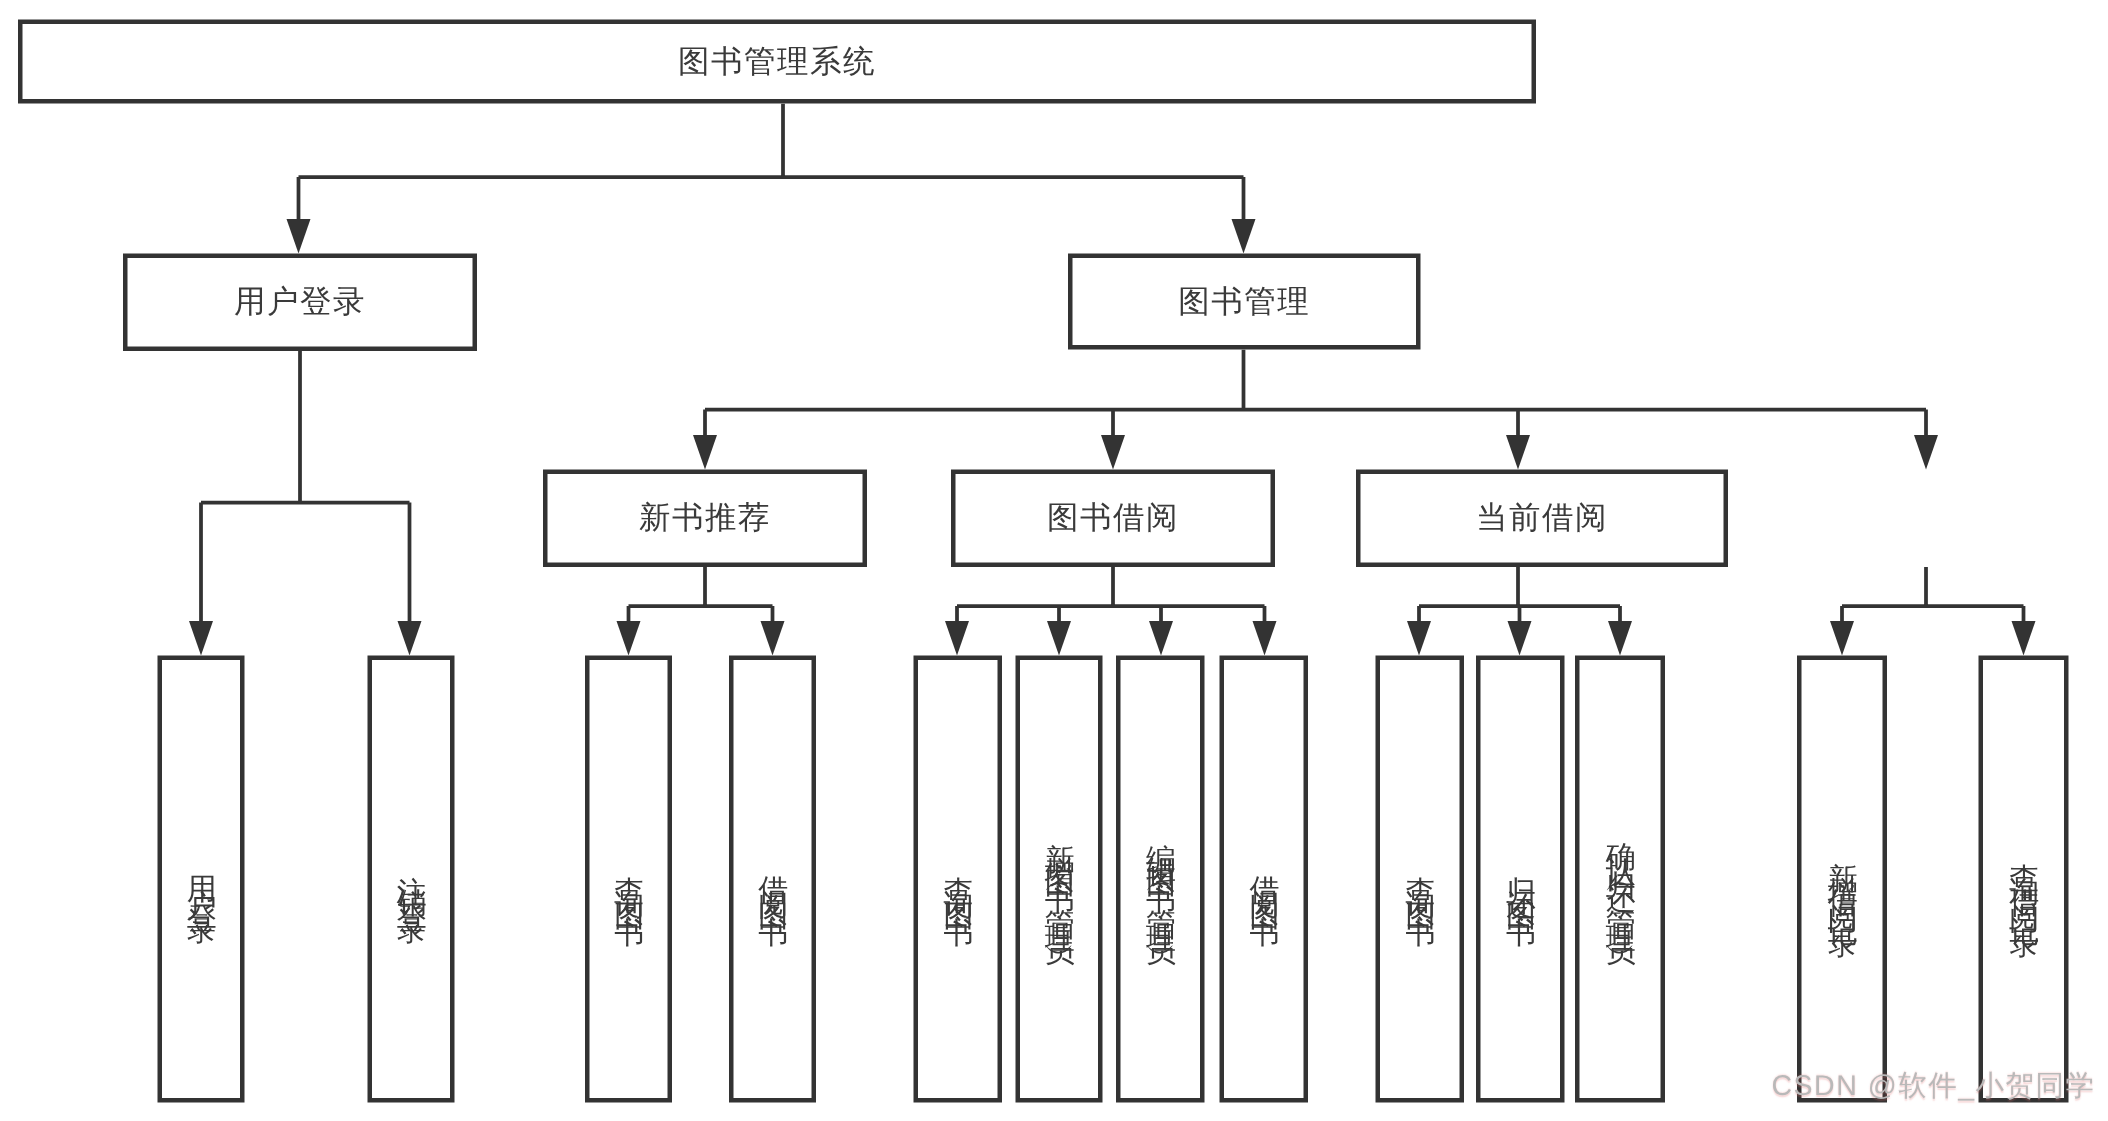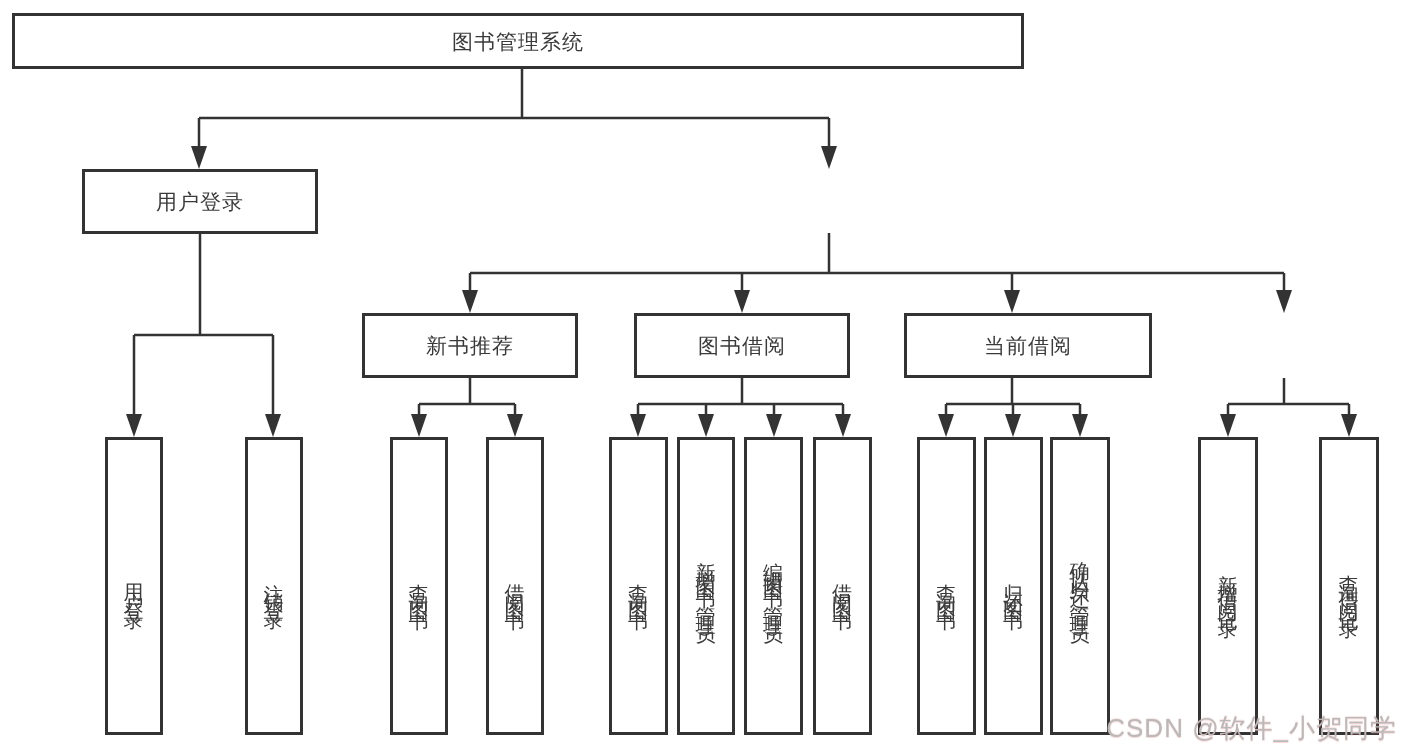--- a/index.html
+++ b/index.html
@@ -23,21 +23,21 @@
   .node.v{font-size:20px;}
   .v .label{
     writing-mode:vertical-rl;
     text-orientation:mixed;
     letter-spacing:9px;
     line-height:1;
   }
   .h .label{line-height:1;}
   .watermark{
     position:absolute;right:8px;top:711px;
-    font-size:26px;letter-spacing:1px;
+    font-size:19px;letter-spacing:1px;
     color:var(--wm,#b9b9b9);
     z-index:3;white-space:nowrap;
     text-shadow:0 1px 1px rgba(226,108,108,0.28), 0 -1px 1px rgba(226,108,108,0.18);
   }
 </style>
 </head>
 <body>
 
 <div class="canvas">
 
@@ -80,20 +80,23 @@
       <polygon points="1341,414 1357,414 1349,437"></polygon>
     </g>
   </svg>
 
   <div class="node h" style="left:12px;top:13px;width:1012px;height:56px;">
     <span class="label">图书管理系统</span>
   </div>
 
   <div class="node h" style="left:82px;top:169px;width:236px;height:65px;">
     <span class="label">用户登录</span>
+  </div>
+  <div class="node h" style="left:712px;top:169px;width:235px;height:64px;">
+    <span class="label">图书管理</span>
   </div>
 
   <div class="node h" style="left:362px;top:313px;width:216px;height:65px;">
     <span class="label">新书推荐</span>
   </div>
   <div class="node h" style="left:634px;top:313px;width:216px;height:65px;">
     <span class="label">图书借阅</span>
   </div>
   <div class="node h" style="left:904px;top:313px;width:248px;height:65px;">
     <span class="label">当前借阅</span>

